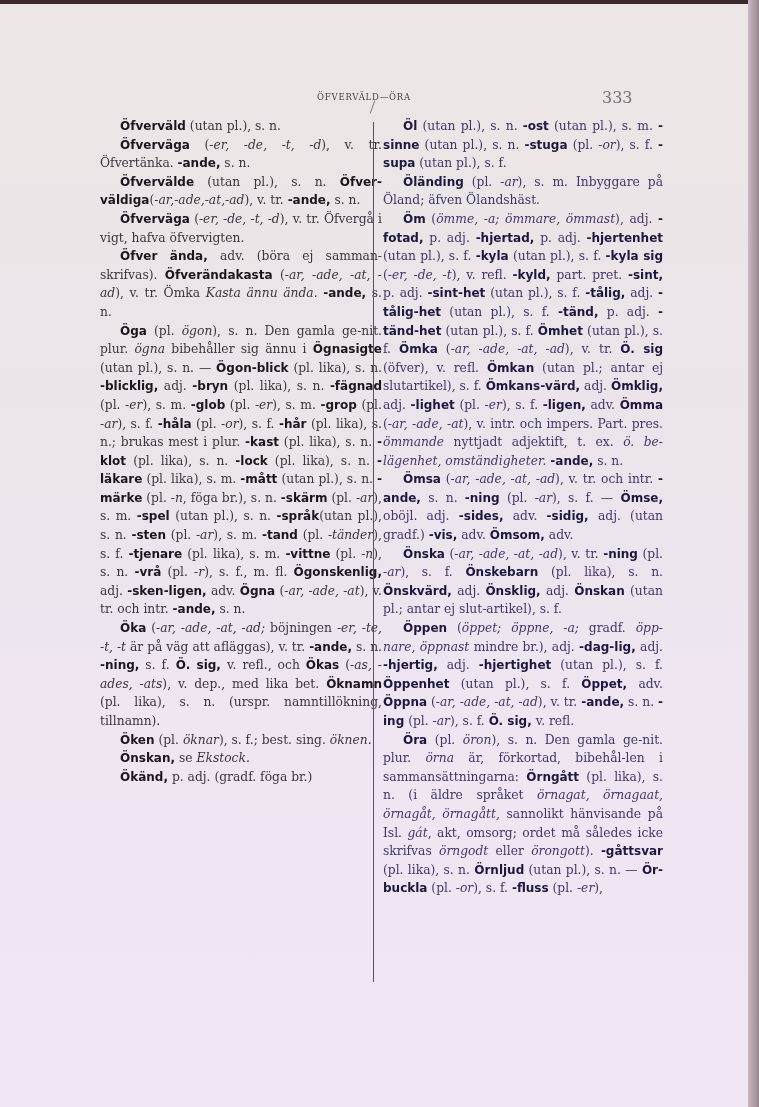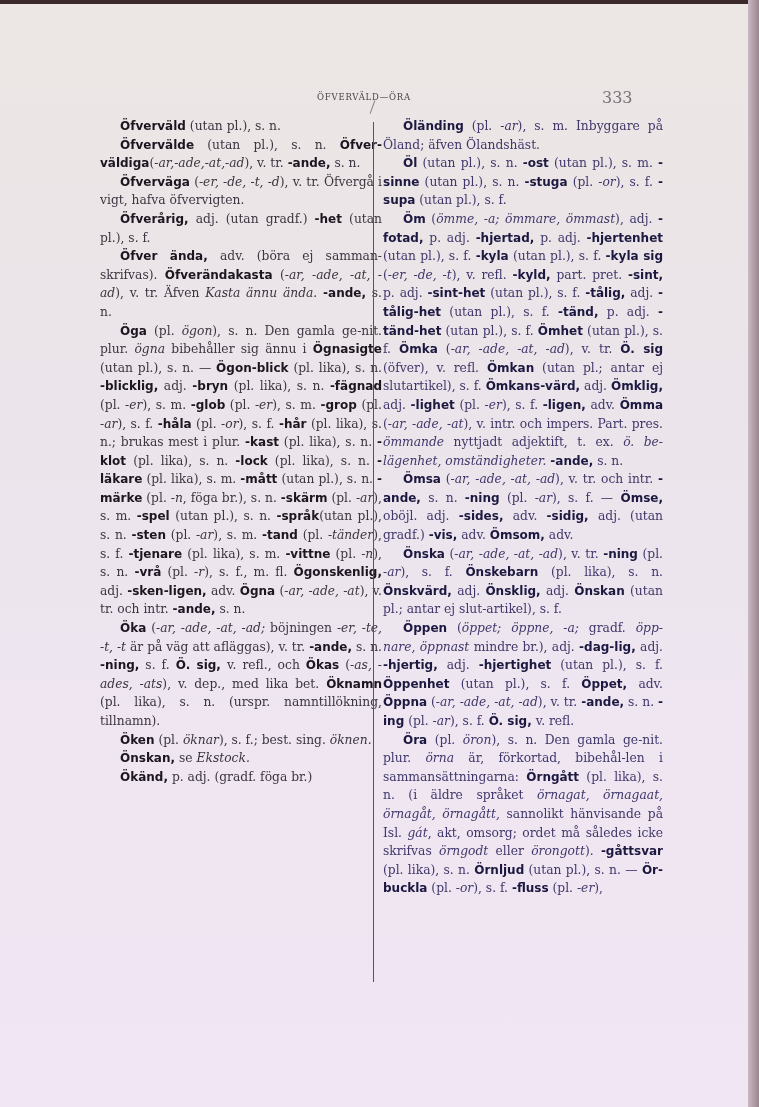--- a/index.html
+++ b/index.html
@@ -44,34 +44,34 @@
 
 <div class="topband"></div>
 <div class="page">
   <div class="header">
     <span class="running-head">ÖFVERVÄLD—ÖRA</span>
     <span class="page-number">333</span>
   </div>
   <div class="mark"></div>
   <div class="col left">
       <p class="entry"><span class="hw">Öfverväld</span><span> (utan pl.), s. n.</span></p>
+      <p class="entry"><span class="hw">Öfverväga</span><span> (</span><span class="it">-er, -de, -t, -d</span><span>), v. tr. Öfvertänka. </span><span class="hw">-ande,</span><span> s. n.</span></p>
       <p class="entry"><span class="hw">Öfvervälde</span><span> (utan pl.), s. n. </span><span class="hw">Öfver-väldiga</span><span>(</span><span class="it">-ar,-ade,-at,-ad</span><span>), v. tr. </span><span class="hw">-ande,</span><span> s. n.</span></p>
       <p class="entry"><span class="hw">Öfverväga</span><span> (</span><span class="it">-er, -de, -t, -d</span><span>), v. tr. Öfvergå i vigt, hafva öfvervigten.</span></p>
-      <p class="entry"><span class="hw">Öfverårig,</span><span> adj. (utan gradf.) </span><span class="hw">-het</span><span> (utan pl.), s. f.</span></p>
-      <p class="entry"><span class="hw">Öfver ända,</span><span> adv. (böra ej samman-skrifvas). </span><span class="hw">Öfverändakasta</span><span> (</span><span class="it">-ar, -ade, -at, -ad</span><span>), v. tr. Äfven </span><span class="it">Kasta ännu ända.</span><span> </span><span class="hw">-ande,</span><span> s. n.</span></p>
+      <p class="entry"><span class="hw">Öfver ända,</span><span> adv. (böra ej samman-skrifvas). </span><span class="hw">Öfverändakasta</span><span> (</span><span class="it">-ar, -ade, -at, -ad</span><span>), v. tr. Ömka </span><span class="it">Kasta ännu ända.</span><span> </span><span class="hw">-ande,</span><span> s. n.</span></p>
       <p class="entry"><span class="hw">Öga</span><span> (pl. </span><span class="it">ögon</span><span>), s. n. Den gamla ge-nit. plur. </span><span class="it">ögna</span><span> bibehåller sig ännu i </span><span class="hw">Ögnasigte</span><span> (utan pl.), s. n. — </span><span class="hw">Ögon-blick</span><span> (pl. lika), s. n. </span><span class="hw">-blicklig,</span><span> adj. </span><span class="hw">-bryn</span><span> (pl. lika), s. n. </span><span class="hw">-fägnad</span><span> (pl. </span><span class="it">-er</span><span>), s. m. </span><span class="hw">-glob</span><span> (pl. </span><span class="it">-er</span><span>), s. m. </span><span class="hw">-grop</span><span> (pl. </span><span class="it">-ar</span><span>), s. f. </span><span class="hw">-håla</span><span> (pl. </span><span class="it">-or</span><span>), s. f. </span><span class="hw">-hår</span><span> (pl. lika), s. n.; brukas mest i plur. </span><span class="hw">-kast</span><span> (pl. lika), s. n. </span><span class="hw">-klot</span><span> (pl. lika), s. n. </span><span class="hw">-lock</span><span> (pl. lika), s. n. </span><span class="hw">-läkare</span><span> (pl. lika), s. m. </span><span class="hw">-mått</span><span> (utan pl.), s. n. </span><span class="hw">-märke</span><span> (pl. </span><span class="it">-n</span><span>, föga br.), s. n. </span><span class="hw">-skärm</span><span> (pl. </span><span class="it">-ar</span><span>), s. m. </span><span class="hw">-spel</span><span> (utan pl.), s. n. </span><span class="hw">-språk</span><span>(utan pl.), s. n. </span><span class="hw">-sten</span><span> (pl. </span><span class="it">-ar</span><span>), s. m. </span><span class="hw">-tand</span><span> (pl. </span><span class="it">-tänder</span><span>), s. f. </span><span class="hw">-tjenare</span><span> (pl. lika), s. m. </span><span class="hw">-vittne</span><span> (pl. </span><span class="it">-n</span><span>), s. n. </span><span class="hw">-vrå</span><span> (pl. </span><span class="it">-r</span><span>), s. f., m. fl. </span><span class="hw">Ögonskenlig,</span><span> adj. </span><span class="hw">-sken-ligen,</span><span> adv. </span><span class="hw">Ögna</span><span> (</span><span class="it">-ar, -ade, -at</span><span>), v. tr. och intr. </span><span class="hw">-ande,</span><span> s. n.</span></p>
       <p class="entry"><span class="hw">Öka</span><span> (</span><span class="it">-ar, -ade, -at, -ad;</span><span> böjningen </span><span class="it">-er, -te, -t, -t</span><span> är på väg att afläggas), v. tr. </span><span class="hw">-ande,</span><span> s. n. </span><span class="hw">-ning,</span><span> s. f. </span><span class="hw">Ö. sig,</span><span> v. refl., och </span><span class="hw">Ökas</span><span> (</span><span class="it">-as, -ades, -ats</span><span>), v. dep., med lika bet. </span><span class="hw">Öknamn</span><span> (pl. lika), s. n. (urspr. namntillökning, tillnamn).</span></p>
       <p class="entry"><span class="hw">Öken</span><span> (pl. </span><span class="it">öknar</span><span>), s. f.; best. sing. </span><span class="it">öknen.</span></p>
       <p class="entry"><span class="hw">Önskan,</span><span> se </span><span class="it">Ekstock.</span></p>
       <p class="entry"><span class="hw">Ökänd,</span><span> p. adj. (gradf. föga br.)</span></p>
     </div>
   <div class="divider"></div>
   <div class="col right">
+      <p class="entry"><span class="hw">Öl</span><span> (utan pl.), s. n. </span><span class="hw">-ost</span><span> (utan pl.), s. m. </span><span class="hw">-sinne</span><span> (utan pl.), s. n. </span><span class="hw">-stuga</span><span> (pl. </span><span class="it">-or</span><span>), s. f. </span><span class="hw">-supa</span><span> (utan pl.), s. f.</span></p>
       <p class="entry"><span class="hw">Öländing</span><span> (pl. </span><span class="it">-ar</span><span>), s. m. Inbyggare på Öland; äfven Ölandshäst.</span></p>
-      <p class="entry"><span class="hw">Öl</span><span> (utan pl.), s. n. </span><span class="hw">-ost</span><span> (utan pl.), s. m. </span><span class="hw">-sinne</span><span> (utan pl.), s. n. </span><span class="hw">-stuga</span><span> (pl. </span><span class="it">-or</span><span>), s. f. </span><span class="hw">-supa</span><span> (utan pl.), s. f.</span></p>
       <p class="entry"><span class="hw">Öm</span><span> (</span><span class="it">ömme, -a; ömmare, ömmast</span><span>), adj. </span><span class="hw">-fotad,</span><span> p. adj. </span><span class="hw">-hjertad,</span><span> p. adj. </span><span class="hw">-hjertenhet</span><span> (utan pl.), s. f. </span><span class="hw">-kyla</span><span> (utan pl.), s. f. </span><span class="hw">-kyla sig</span><span> (</span><span class="it">-er, -de, -t</span><span>), v. refl. </span><span class="hw">-kyld,</span><span> part. pret. </span><span class="hw">-sint,</span><span> p. adj. </span><span class="hw">-sint-het</span><span> (utan pl.), s. f. </span><span class="hw">-tålig,</span><span> adj. </span><span class="hw">-tålig-het</span><span> (utan pl.), s. f. </span><span class="hw">-tänd,</span><span> p. adj. </span><span class="hw">-tänd-het</span><span> (utan pl.), s. f. </span><span class="hw">Ömhet</span><span> (utan pl.), s. f. </span><span class="hw">Ömka</span><span> (</span><span class="it">-ar, -ade, -at, -ad</span><span>), v. tr. </span><span class="hw">Ö. sig</span><span> (öfver), v. refl. </span><span class="hw">Ömkan</span><span> (utan pl.; antar ej slutartikel), s. f. </span><span class="hw">Ömkans-värd,</span><span> adj. </span><span class="hw">Ömklig,</span><span> adj. </span><span class="hw">-lighet</span><span> (pl. </span><span class="it">-er</span><span>), s. f. </span><span class="hw">-ligen,</span><span> adv. </span><span class="hw">Ömma</span><span> (</span><span class="it">-ar, -ade, -at</span><span>), v. intr. och impers. Part. pres. </span><span class="it">ömmande</span><span> nyttjadt adjektift, t. ex. </span><span class="it">ö. be-lägenhet, omständigheter.</span><span> </span><span class="hw">-ande,</span><span> s. n.</span></p>
       <p class="entry"><span class="hw">Ömsa</span><span> (</span><span class="it">-ar, -ade, -at, -ad</span><span>), v. tr. och intr. </span><span class="hw">-ande,</span><span> s. n. </span><span class="hw">-ning</span><span> (pl. </span><span class="it">-ar</span><span>), s. f. — </span><span class="hw">Ömse,</span><span> oböjl. adj. </span><span class="hw">-sides,</span><span> adv. </span><span class="hw">-sidig,</span><span> adj. (utan gradf.) </span><span class="hw">-vis,</span><span> adv. </span><span class="hw">Ömsom,</span><span> adv.</span></p>
       <p class="entry"><span class="hw">Önska</span><span> (</span><span class="it">-ar, -ade, -at, -ad</span><span>), v. tr. </span><span class="hw">-ning</span><span> (pl. </span><span class="it">-ar</span><span>), s. f. </span><span class="hw">Önskebarn</span><span> (pl. lika), s. n. </span><span class="hw">Önskvärd,</span><span> adj. </span><span class="hw">Önsklig,</span><span> adj. </span><span class="hw">Önskan</span><span> (utan pl.; antar ej slut-artikel), s. f.</span></p>
       <p class="entry"><span class="hw">Öppen</span><span> (</span><span class="it">öppet; öppne, -a;</span><span> gradf. </span><span class="it">öpp-nare, öppnast</span><span> mindre br.), adj. </span><span class="hw">-dag-lig,</span><span> adj. </span><span class="hw">-hjertig,</span><span> adj. </span><span class="hw">-hjertighet</span><span> (utan pl.), s. f. </span><span class="hw">Öppenhet</span><span> (utan pl.), s. f. </span><span class="hw">Öppet,</span><span> adv. </span><span class="hw">Öppna</span><span> (</span><span class="it">-ar, -ade, -at, -ad</span><span>), v. tr. </span><span class="hw">-ande,</span><span> s. n. </span><span class="hw">-ing</span><span> (pl. </span><span class="it">-ar</span><span>), s. f. </span><span class="hw">Ö. sig,</span><span> v. refl.</span></p>
       <p class="entry"><span class="hw">Öra</span><span> (pl. </span><span class="it">öron</span><span>), s. n. Den gamla ge-nit. plur. </span><span class="it">örna</span><span> är, förkortad, bibehål-len i sammansättningarna: </span><span class="hw">Örngått</span><span> (pl. lika), s. n. (i äldre språket </span><span class="it">örnagat, örnagaat, örnagåt, örnagått,</span><span> sannolikt hänvisande på Isl. </span><span class="it">gát</span><span>, akt, omsorg; ordet må således icke skrifvas </span><span class="it">örngodt</span><span> eller </span><span class="it">örongott</span><span>). </span><span class="hw">-gåttsvar</span><span> (pl. lika), s. n. </span><span class="hw">Örnljud</span><span> (utan pl.), s. n. — </span><span class="hw">Ör-buckla</span><span> (pl. </span><span class="it">-or</span><span>), s. f. </span><span class="hw">-fluss</span><span> (pl. </span><span class="it">-er</span><span>),</span></p>
     </div>
 </div>
 <div class="rightband"></div>
 
 </body></html>

